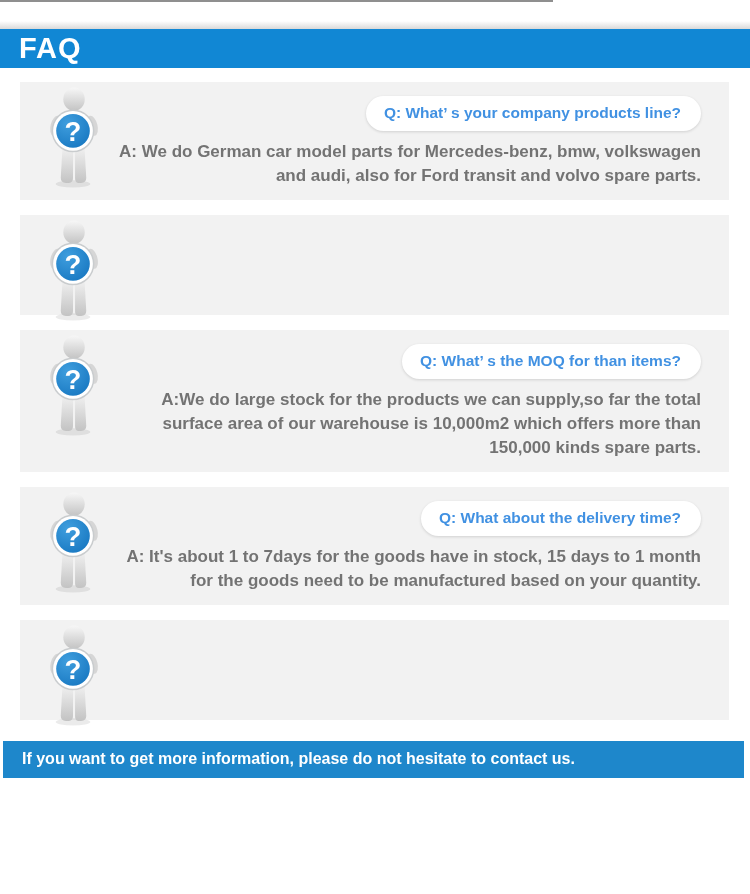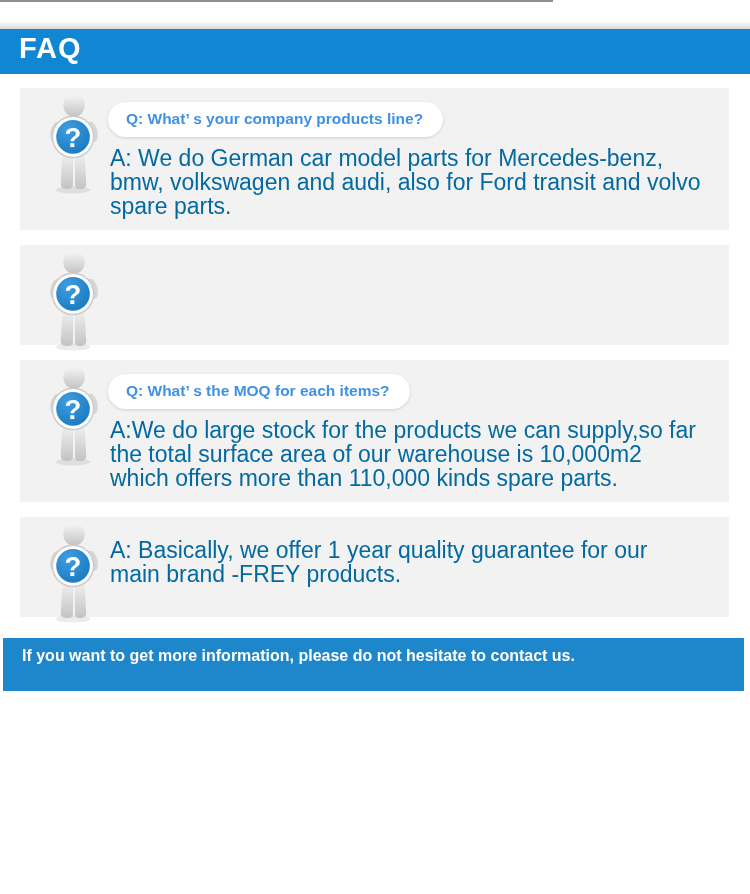--- a/index.html
+++ b/index.html
@@ -3,45 +3,46 @@
 <meta charset="utf-8">
 <style>
   html,body{margin:0;padding:0;}
   body{
     width:750px;height:894px;position:relative;overflow:hidden;
     background:#ffffff;
     font-family:"Liberation Sans", sans-serif;
   }
   .top-line{position:absolute;top:0;left:0;width:553px;height:2px;background:#8f8f8f;}
   .header-shadow{height:8px;margin-top:21px;background:linear-gradient(to bottom,#ffffff,#d9d9d9);}
-  .header{height:45px;background:#1187d4;}
+  .header{height:39px;background:#1187d4;}
   .header .title{
     margin:0;color:#ffffff;font-size:29px;font-weight:bold;
     line-height:39px;padding-left:19px;letter-spacing:1px;
   }
-  .faq-list{margin-top:14px;}
+  .faq-list{margin-top:14px;text-align:right;}
   .faq-item{
     background:#f2f2f2;margin:0 21px 15px 20px;position:relative;
     padding:12px 28px 12px 88px;min-height:100px;box-sizing:border-box;
   }
   .figure-wrap{position:absolute;left:26px;top:5px;width:54px;height:102px;}
   .figure-wrap svg{width:54px;height:102px;display:block;}
   .bubble{
     display:inline-block;background:#ffffff;border-radius:18px;
     padding:8px 20px 9px 18px;margin-top:2px;
     box-shadow:0 1px 3px rgba(0,0,0,0.14);
   }
   .bubble .q-text{color:#4191e2;font-weight:bold;font-size:15.5px;line-height:17px;}
   .answer{
-    margin:9px 0 0 2px;font-size:23px;color:#0369a1;line-height:24px;
+    margin:9px 0 0 2px;font-size:17px;color:#737373;line-height:24px;
     max-width:612px;
+    font-weight:bold;
   }
   .footer{
     margin:21px 6px 0 3px;background:#1e87cb;color:#ffffff;
-    padding:6px 22px 24px 19px;font-size:16px;font-weight:bold;line-height:23px;
+    padding:6px 22px 8px 19px;font-size:16px;font-weight:bold;line-height:23px;
   }
   .footer .line{max-width:706px;}
 </style>
 </head>
 <body>
 
 <svg width="0" height="0" style="position:absolute" aria-hidden="true">
   <defs>
     <linearGradient id="bodyGrad" x1="0" y1="0" x2="0" y2="1">
       <stop offset="0" stop-color="#f7f7f7"></stop>
@@ -96,32 +97,42 @@
     </div>
   </section>
 
   <section class="faq-item">
     <div class="figure-wrap">
       <svg>
           <use href="#qfigure"></use>
         </svg>
     </div>
     <div class="bubble">
-      <span class="q-text">Q: What’ s the MOQ for each items?</span>
+      <span class="q-text">Q: What’ s the MOQ for than items?</span>
     </div>
-    <p class="answer">A:We do large stock for the products we can supply,so far the total surface area of our warehouse is 10,000m2 which offers more than 110,000 kinds spare parts.</p>
+    <p class="answer">A:We do large stock for the products we can supply,so far the total surface area of our warehouse is 10,000m2 which offers more than 150,000 kinds spare parts.</p>
   </section>
-
 
   <section class="faq-item">
     <div class="figure-wrap">
       <svg>
           <use href="#qfigure"></use>
         </svg>
     </div>
-    <p class="answer">A: Basically, we offer 1 year quality guarantee for our main brand -FREY products.</p>
+    <div class="bubble">
+      <span class="q-text">Q: What about the delivery time?</span>
+    </div>
+    <p class="answer">A: It's about 1 to 7days for the goods have in stock, 15 days  to 1 month for the goods need to be manufactured based on your quantity.</p>
+  </section>
+
+  <section class="faq-item">
+    <div class="figure-wrap">
+      <svg>
+          <use href="#qfigure"></use>
+        </svg>
+    </div>
   </section>
 
 </div>
 
 <div class="footer">
   <div class="line">If you want to get more information, please do not hesitate to contact us.</div>
 </div>
 
 </body></html>

